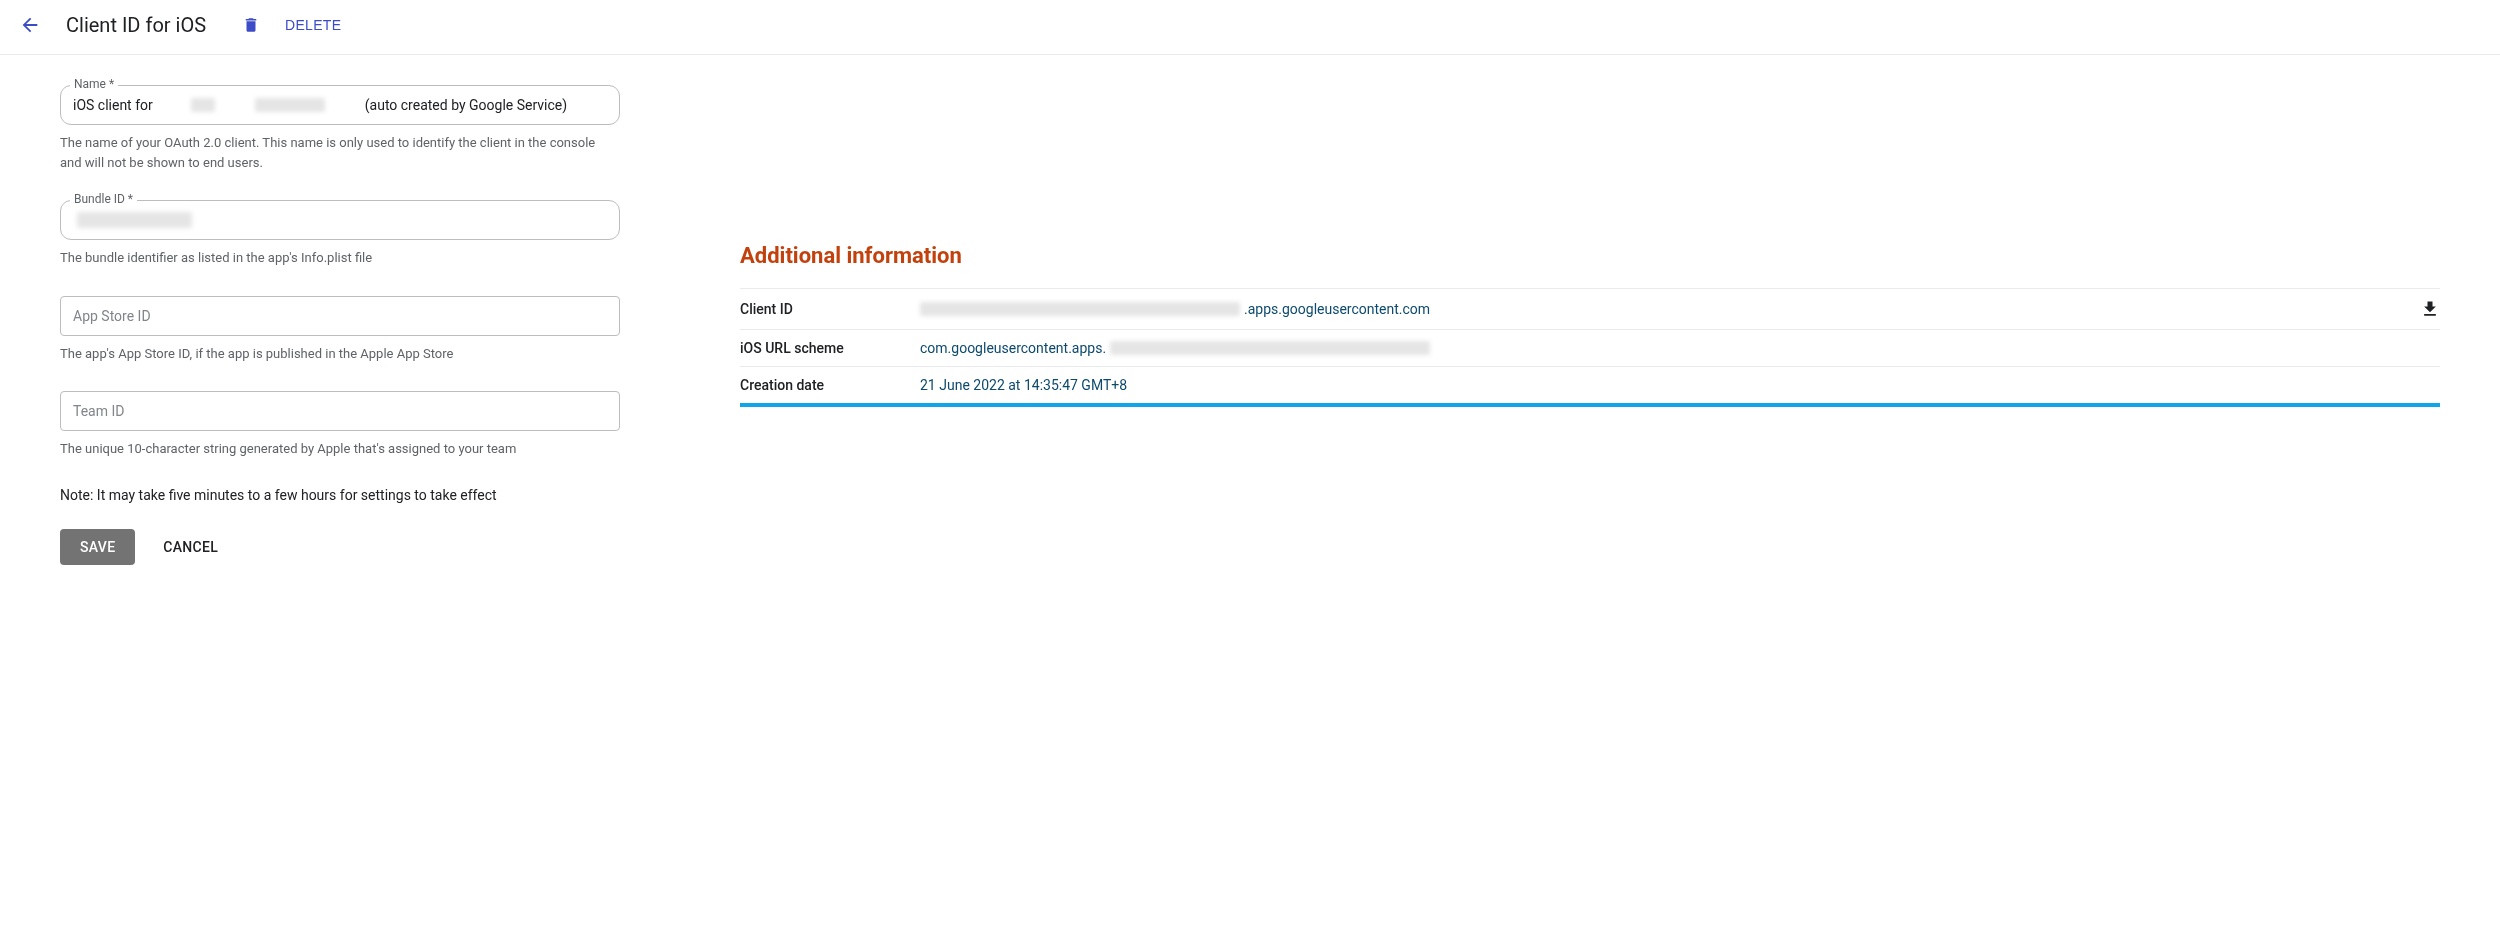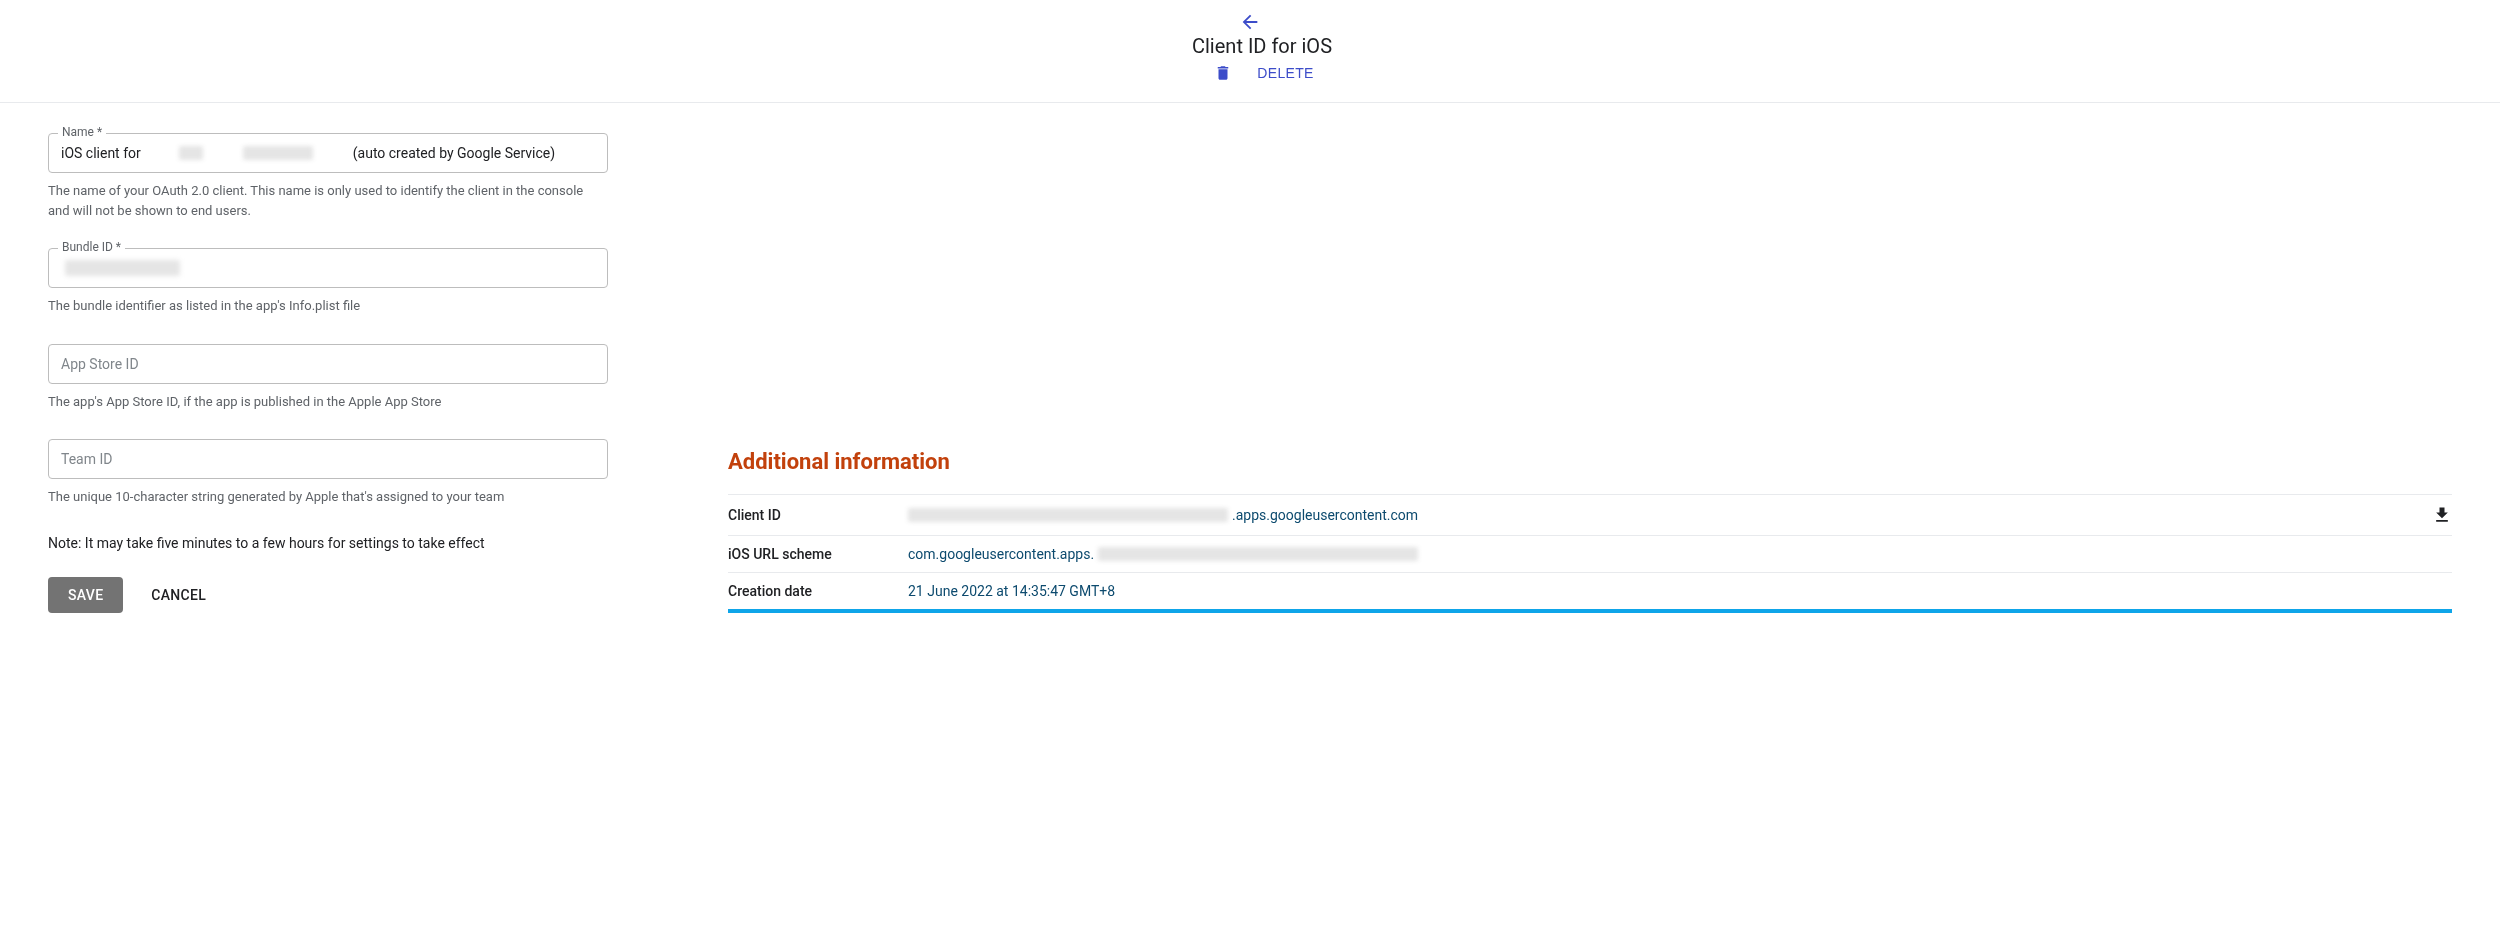--- a/index.html
+++ b/index.html
@@ -7,21 +7,20 @@
     font-family: 'Google Sans', Roboto, Arial, sans-serif;
     font-size: 14px;
     color: #202124;
     background: #fff;
   }
   .header {
     display: flex;
     align-items: center;
     padding: 10px 18px 14px 18px;
     border-bottom: 1px solid #e8eaed;
-    flex-direction: column;
   }
   .back-arrow {
     color: #3c4cc9;
     width: 24px;
     height: 24px;
     cursor: pointer;
     display: flex;
     align-items: center;
     justify-content: center;
   }
@@ -41,23 +40,23 @@
     font-size: 14px;
     letter-spacing: 0.3px;
     cursor: pointer;
     padding: 6px 8px;
     border: none;
     background: none;
   }
   .delete-icon { width: 18px; height: 18px; }
   .content {
     display: flex;
-    padding: 30px 48px;
+    padding: 30px 60px;
     gap: 120px;
-    align-items: flex-end;
+    align-items: center;
   }
   .left-col { width: 560px; }
   .right-col { flex: 1; min-width: 0; }
   .field-group { margin-bottom: 28px; position: relative; }
   .floating-label {
     position: absolute;
     top: -8px;
     left: 10px;
     background: #fff;
     padding: 0 4px;
@@ -74,21 +73,21 @@
     font-size: 14px;
     color: #202124;
     outline: none;
     font-family: inherit;
   }
   .text-input::placeholder { color: #80868b; }
   .name-input-wrap {
     width: 100%;
     height: 40px;
     border: 1px solid #bdbdbd;
-    border-radius: 4px;
+    border-radius: 11px;
     padding: 0 12px;
     font-size: 14px;
     color: #202124;
     display: flex;
     align-items: center;
     white-space: nowrap;
     overflow: hidden;
     gap: 17px;
   }
   .redacted-inline {

